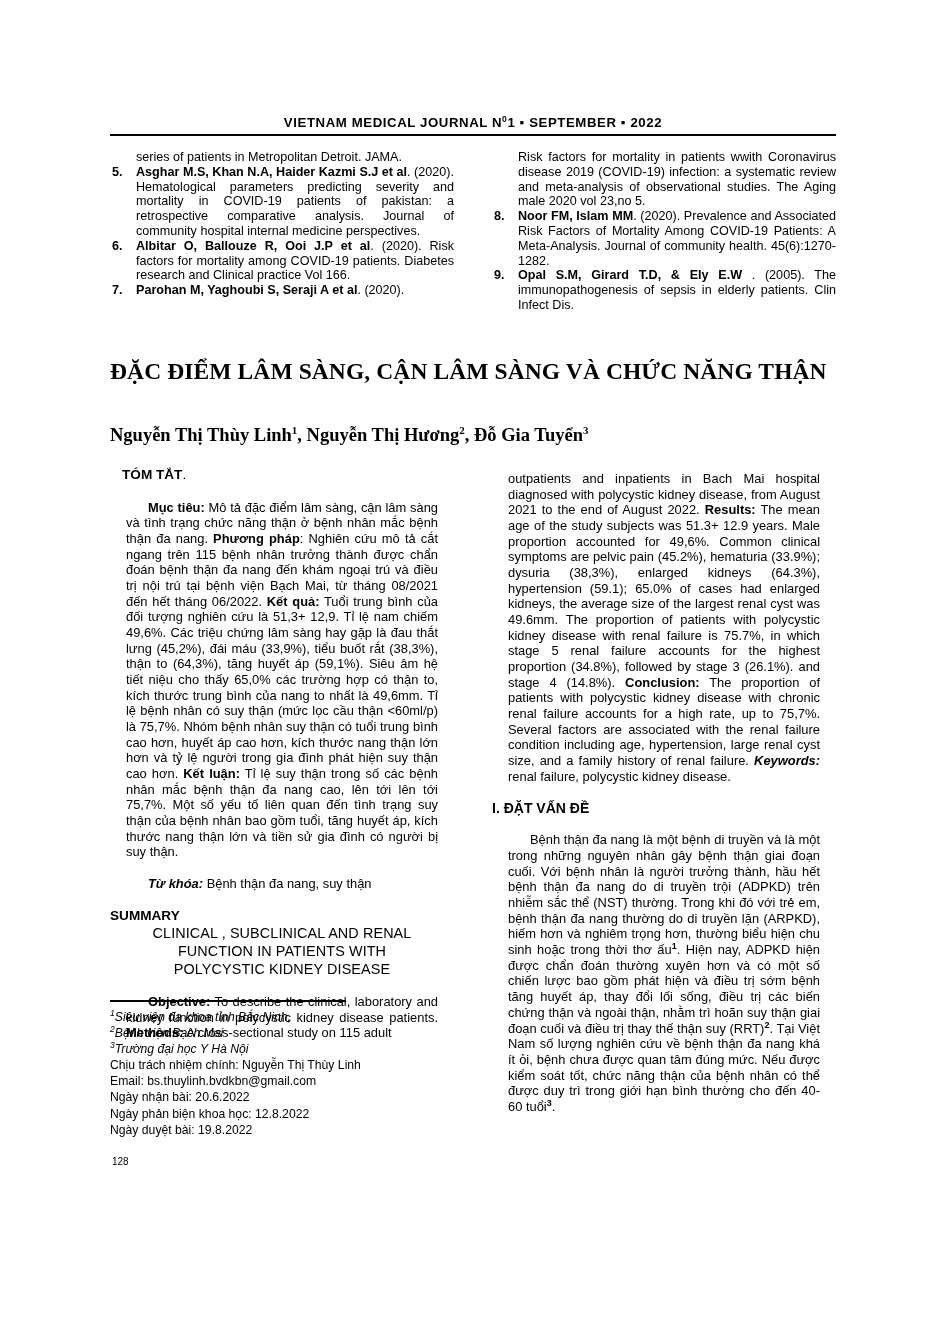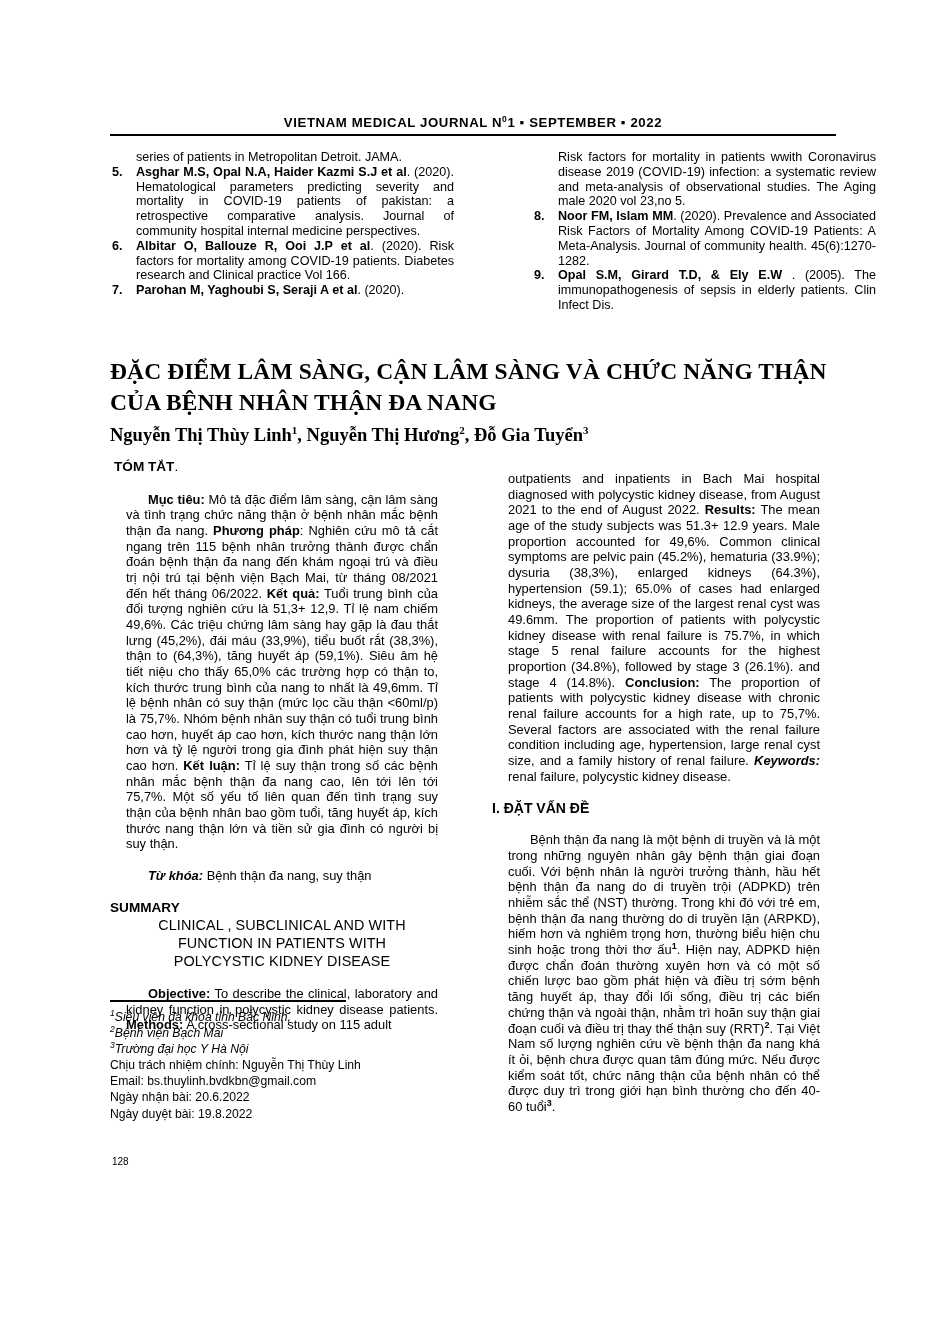--- a/index.html
+++ b/index.html
@@ -59,21 +59,21 @@
     top: 150px;
     width: 726px;
     height: 1100px;
   }
   .col {
     position: absolute;
     top: 0;
     width: 344px;
   }
   .col-left  { left: 0; }
-  .col-right { left: 382px; margin-left: 40px; }
+  .col-right { left: 382px; }
 
   
   .ref-lead {
     font-size: 12.6px;
     line-height: 1.175;
     text-align: justify;
     text-justify: inter-word;
     margin: 0 0 0 26px;
   }
   .ref-item {
@@ -138,21 +138,21 @@
     width: 344px;
   }
   .bcol-left { left: 0; }
   .bcol-right { left: 382px; }
 
   .h-sec {
     font-size: 13.6px;
     font-weight: bold;
     font-family: "Liberation Sans", sans-serif;
     line-height: 1.22;
-    margin: 4px;
+    margin: 12px;
   }
   .h-sec .reg { font-weight: normal; }
 
   p.para {
     font-size: 12.9px;
     line-height: 1.215;
     text-align: justify;
     text-justify: inter-word;
     margin: 16px;
     text-indent: 22px;
@@ -222,21 +222,21 @@
     <div class="header-title"><span>VIETNAM MEDICAL JOURNAL N</span><sup>0</sup><span>1 ▪ SEPTEMBER ▪ 2022</span></div>
     <div class="header-rule"></div>
   </div>
 
   <div class="cols">
 
     <div class="col col-left">
       <p class="ref-lead last-line">series of patients in Metropolitan Detroit. JAMA.</p>
 
       <p class="ref-item">
-        <span class="ref-num">5.</span><b>Asghar M.S, Opal N.A, Haider Kazmi S.J et al</b><span>. (2020). Hematological parameters predicting severity and mortality in COVID-19 patients of pakistan: a retrospective comparative analysis. Journal of community hospital internal medicine perspectives.</span>
+        <span class="ref-num">5.</span><b>Asghar M.S, Khan N.A, Haider Kazmi S.J et al</b><span>. (2020). Hematological parameters predicting severity and mortality in COVID-19 patients of pakistan: a retrospective comparative analysis. Journal of community hospital internal medicine perspectives.</span>
       </p>
 
       <p class="ref-item">
         <span class="ref-num">6.</span><b>Albitar O, Ballouze R, Ooi J.P et al</b><span>. (2020). Risk factors for mortality among COVID-19 patients. Diabetes research and Clinical practice Vol 166.</span>
       </p>
 
       <p class="ref-item last-line">
         <span class="ref-num">7.</span><b>Parohan M, Yaghoubi S, Seraji A et al</b><span>. (2020).</span>
       </p>
     </div>
@@ -249,39 +249,38 @@
       </p>
 
       <p class="ref-item last-line">
         <span class="ref-num">9.</span><b>Opal S.M, Girard T.D, &amp; Ely E.W</b><span> . (2005). The immunopathogenesis of sepsis in elderly patients. Clin Infect Dis.</span>
       </p>
     </div>
   </div>
 
   <div class="article-title">
     <div>ĐẶC ĐIỂM LÂM SÀNG, CẬN LÂM SÀNG VÀ CHỨC NĂNG THẬN</div>
-    <div>CỦA BỆNH NHÂN THẬN ĐA NANG</div>
   </div>
 
   <div class="authors">
     Nguyễn Thị Thùy Linh<sup>1</sup>, Nguyễn Thị Hương<sup>2</sup>, Đỗ Gia Tuyển<sup>3</sup>
   </div>
 
   <div class="body-cols">
 
     <div class="bcol bcol-left">
       <div class="h-sec"><span>TÓM TẮT</span><span class="reg">.</span></div>
 
       <p class="para"><b>Mục tiêu:</b><span> Mô tả đặc điểm lâm sàng, cận lâm sàng và tình trạng chức năng thận ở bệnh nhân mắc bệnh thận đa nang. </span><b>Phương pháp</b><span>: Nghiên cứu mô tả cắt ngang trên 115 bệnh nhân trưởng thành được chẩn đoán bệnh thận đa nang đến khám ngoại trú và điều trị nội trú tại bệnh viện Bạch Mai, từ tháng 08/2021 đến hết tháng 06/2022. </span><b>Kết quả:</b><span> Tuổi trung bình của đối tượng nghiên cứu là 51,3+ 12,9. Tỉ lệ nam chiếm 49,6%. Các triệu chứng lâm sàng hay gặp là đau thắt lưng (45,2%), đái máu (33,9%), tiểu buốt rắt (38,3%), thận to (64,3%), tăng huyết áp (59,1%). Siêu âm hệ tiết niệu cho thấy 65,0% các trường hợp có thận to, kích thước trung bình của nang to nhất là 49,6mm. Tỉ lệ bệnh nhân có suy thận (mức lọc cầu thận &lt;60ml/p) là 75,7%. Nhóm bệnh nhân suy thận có tuổi trung bình cao hơn, huyết áp cao hơn, kích thước nang thận lớn hơn và tỷ lệ người trong gia đình phát hiện suy thận cao hơn. </span><b>Kết luận:</b><span> Tỉ lệ suy thận trong số các bệnh nhân mắc bệnh thận đa nang cao, lên tới lên tới 75,7%. Một số yếu tố liên quan đến tình trạng suy thận của bệnh nhân bao gồm tuổi, tăng huyết áp, kích thước nang thận lớn và tiền sử gia đình có người bị suy thận.</span></p>
 
       <p class="para"><span class="bi">Từ khóa:</span><span> Bệnh thận đa nang, suy thận</span></p>
 
       <div class="summary-heading">SUMMARY</div>
       <div class="summary-title">
-        <div>CLINICAL , SUBCLINICAL AND WITH</div>
+        <div>CLINICAL , SUBCLINICAL AND RENAL</div>
         <div>FUNCTION IN PATIENTS WITH</div>
         <div>POLYCYSTIC KIDNEY DISEASE</div>
       </div>
 
       <p class="para"><b>Objective:</b><span> To describe the clinical, laboratory and kidney function in polycystic kidney disease patients. </span><b>Methods:</b><span> A cross-sectional study on 115 adult</span></p>
     </div>
 
     <div class="bcol bcol-right">
       <p class="para noind"><span>outpatients and inpatients in Bach Mai hospital diagnosed with polycystic kidney disease, from August 2021 to the end of August 2022. </span><b>Results:</b><span> The mean age of the study subjects was 51.3+ 12.9 years. Male proportion accounted for 49,6%. Common clinical symptoms are pelvic pain (45.2%), hematuria (33.9%); dysuria (38,3%), enlarged kidneys (64.3%), hypertension (59.1); 65.0% of cases had enlarged kidneys, the average size of the largest renal cyst was 49.6mm. The proportion of patients with polycystic kidney disease with renal failure is 75.7%, in which stage 5 renal failure accounts for the highest proportion (34.8%), followed by stage 3 (26.1%). and stage 4 (14.8%). </span><b>Conclusion:</b><span> The proportion of patients with polycystic kidney disease with chronic renal failure accounts for a high rate, up to 75,7%. Several factors are associated with the renal failure condition including age, hypertension, large renal cyst size, and a family history of renal failure. </span><span class="bi">Keywords:</span><span> renal failure, polycystic kidney disease.</span></p>
 
@@ -292,19 +291,20 @@
   </div>
 
   <div class="footnote-zone">
     <div class="footnote-rule"></div>
     <p class="fn-line ital"><sup>1</sup><span>Siêu viện đa khoa tỉnh Bắc Ninh,</span></p>
     <p class="fn-line ital"><sup>2</sup><span>Bệnh viện Bạch Mai</span></p>
     <p class="fn-line ital"><sup>3</sup><span>Trường đại học Y Hà Nội</span></p>
     <p class="fn-line">Chịu trách nhiệm chính: Nguyễn Thị Thùy Linh</p>
     <p class="fn-line">Email: bs.thuylinh.bvdkbn@gmail.com</p>
     <p class="fn-line">Ngày nhận bài: 20.6.2022</p>
+    <p class="fn-line">Ngày phản biện khoa học: 12.8.2022</p>
     <p class="fn-line">Ngày duyệt bài: 19.8.2022</p>
   </div>
 
   <div class="page-number">128</div>
 
  </div>
 </div>
 
 </body></html>

